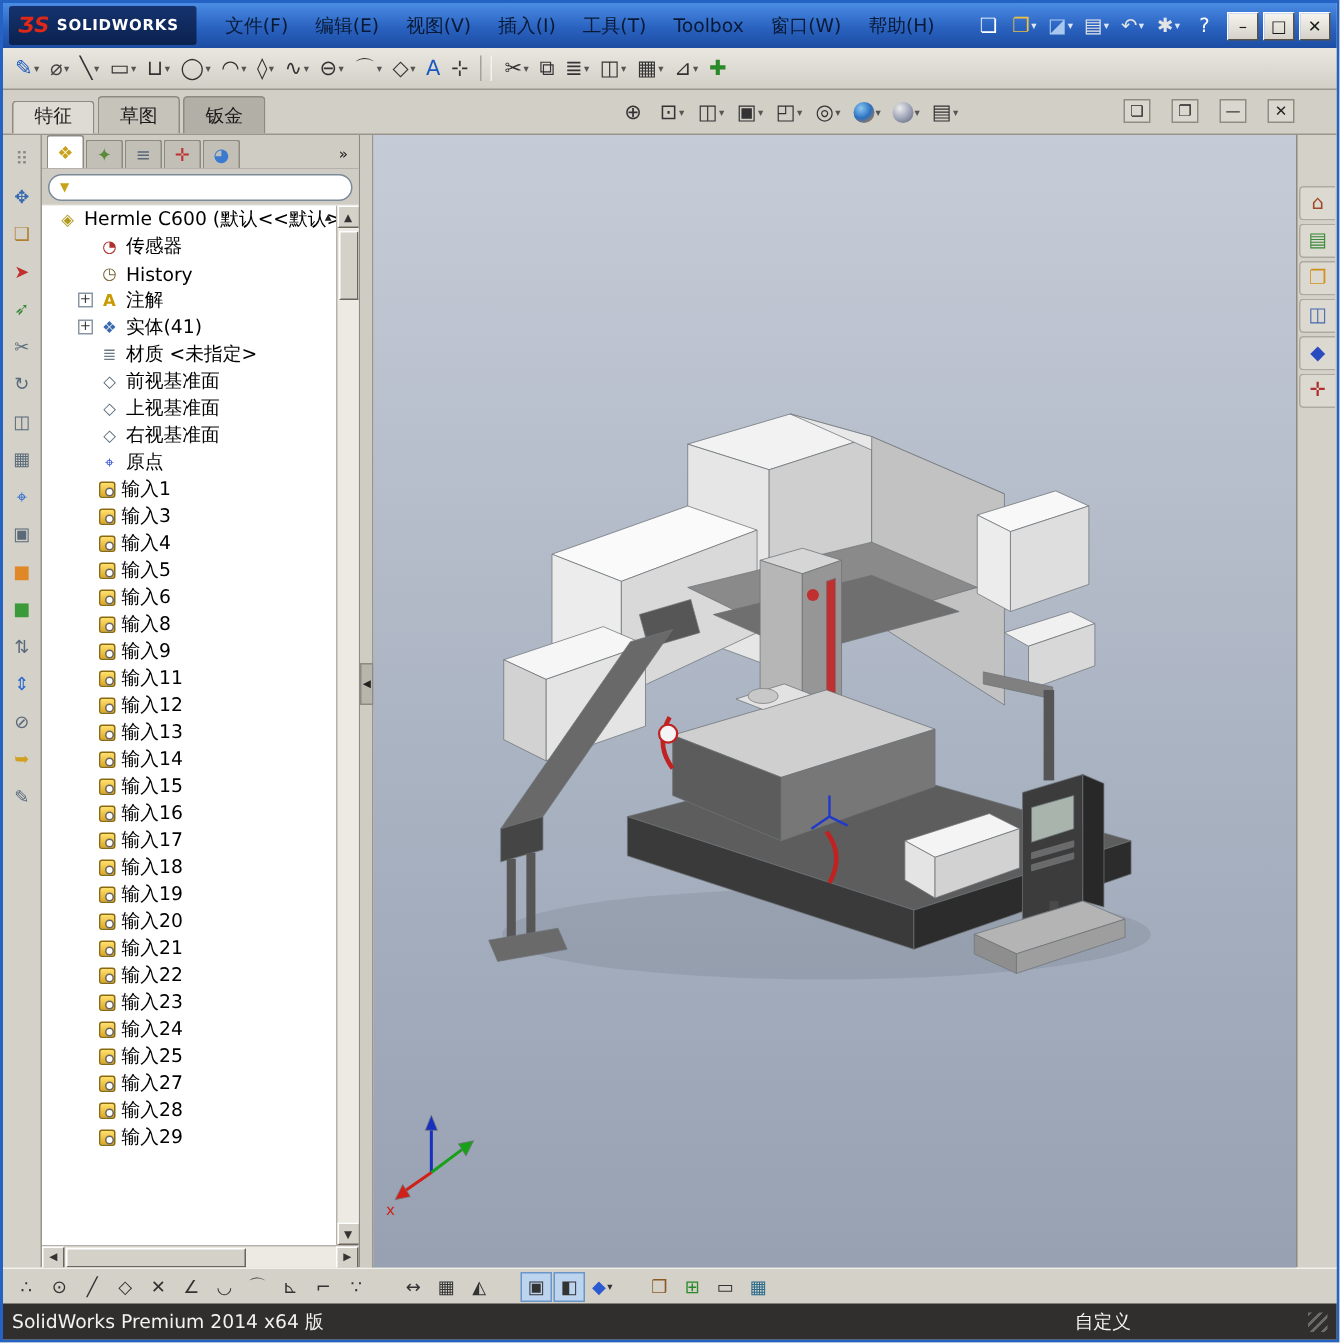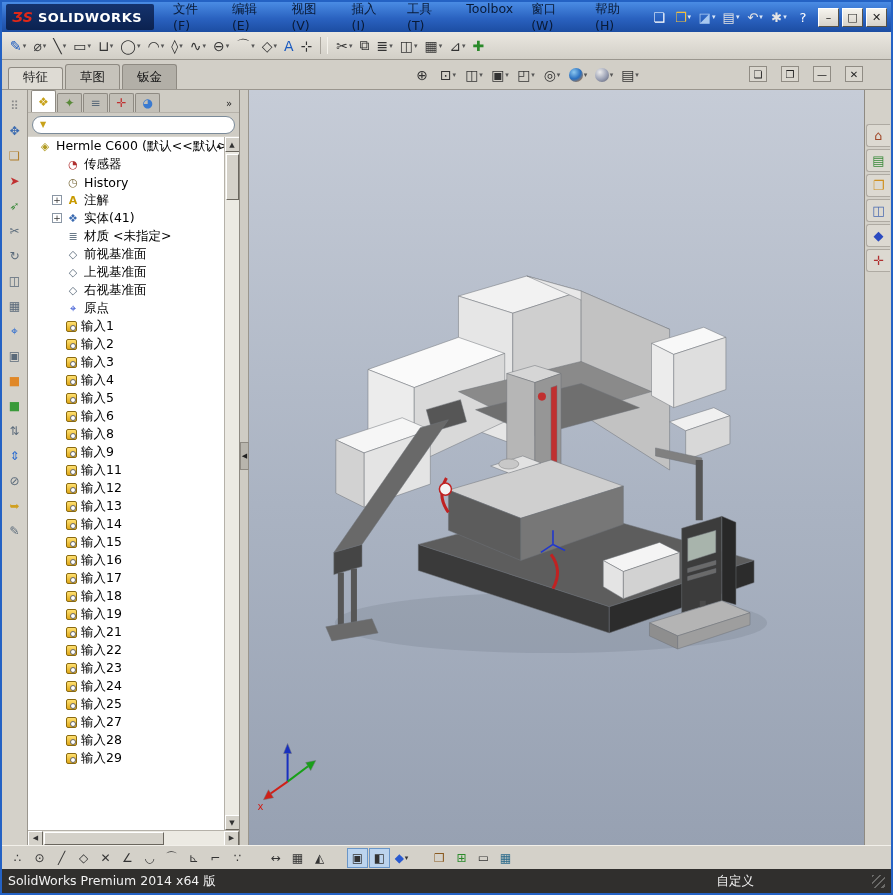--- a/index.html
+++ b/index.html
@@ -6,21 +6,21 @@
   body { width: 893px; height: 895px; overflow: hidden;
          font-family: "DejaVu Sans", "Liberation Sans", sans-serif; font-size: 12px; }
   .window { width: 893px; height: 895px; border: 2px solid #2462c4; display: flex; flex-direction: column; background: #d4d1c9; }
 
   
   .titlebar { height: 30px; flex: none; display: flex; align-items: center;
     background: linear-gradient(#4a8ce4, #2a62c0 55%, #1c4da2); padding: 0 4px; }
   .logo { display: flex; align-items: center; gap: 5px; height: 26px; padding: 0 12px 0 6px;
     background: linear-gradient(#15336e, #0b2250); border-radius: 2px; }
   .logo-mark { color: #e02818; font-weight: bold; font-style: italic; font-size: 14px; }
-  .logo-text { color: #ffffff; font-weight: bold; font-size: 13px; letter-spacing: 0.5px; }
+  .logo-text { color: #ffffff; font-weight: bold; font-size: 10px; letter-spacing: 0.5px; }
   .menus { display: flex; margin-left: 10px; }
   .menu-item { padding: 4px 9px; font-size: 12.5px; color: #091a36; cursor: default; }
   .tb-spacer { flex: 1; }
   .qicon { width: 24px; height: 20px; font-size: 13px; display: flex; align-items: center; justify-content: center; }
   .qicon .dd { font-size: 7px; color: #dce8f8; margin-left: 1px; }
   .winbtn { width: 21px; height: 19px; margin-left: 3px; background: linear-gradient(#f6f4ee, #d6d2ca);
     border: 1px solid #fff; border-right-color: #565249; border-bottom-color: #565249;
     font-size: 11px; color: #1a1a1a; display: flex; align-items: center; justify-content: center; }
 
   
@@ -481,25 +481,20 @@
               </div>
             </div>
           <div>
 
               <div class="trow">
                 <span class="exp"></span>
                 <span class="ico-input"></span>
                 <span>输入1</span>
               </div>
 
-              <div class="trow">
-                <span class="exp"></span>
-                <span class="ico-input"></span>
-                <span>输入2</span>
-              </div>
 
               <div class="trow">
                 <span class="exp"></span>
                 <span class="ico-input"></span>
                 <span>输入3</span>
               </div>
 
               <div class="trow">
                 <span class="exp"></span>
                 <span class="ico-input"></span>
@@ -579,20 +574,25 @@
                 <span class="ico-input"></span>
                 <span>输入18</span>
               </div>
 
               <div class="trow">
                 <span class="exp"></span>
                 <span class="ico-input"></span>
                 <span>输入19</span>
               </div>
 
+              <div class="trow">
+                <span class="exp"></span>
+                <span class="ico-input"></span>
+                <span>输入20</span>
+              </div>
 
               <div class="trow">
                 <span class="exp"></span>
                 <span class="ico-input"></span>
                 <span>输入21</span>
               </div>
 
               <div class="trow">
                 <span class="exp"></span>
                 <span class="ico-input"></span>

